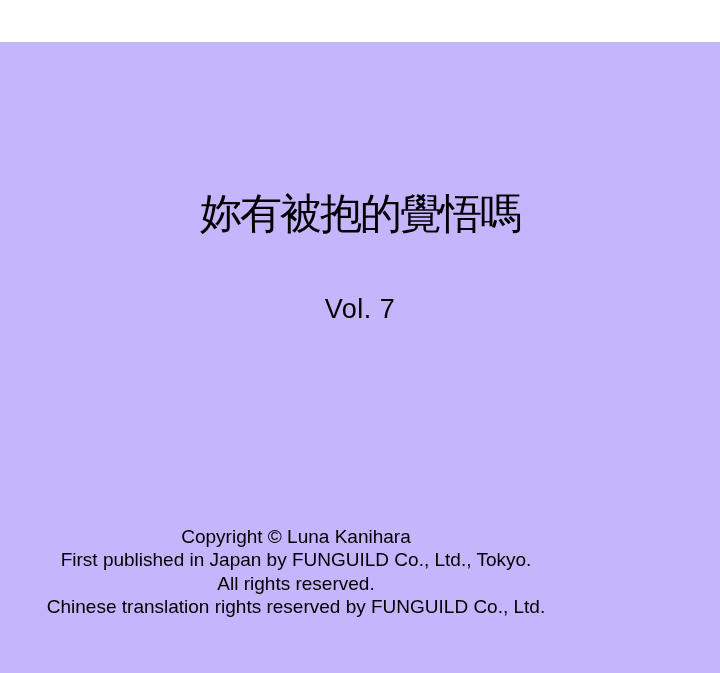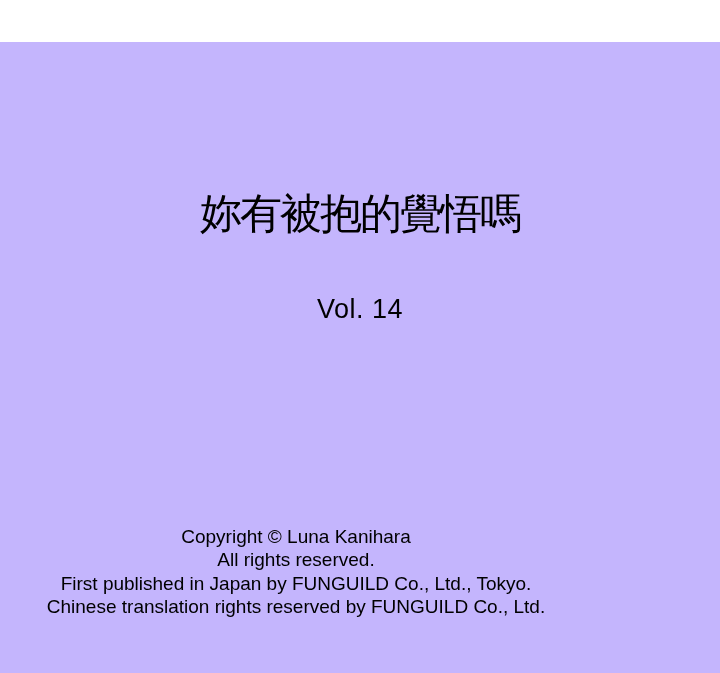--- a/index.html
+++ b/index.html
@@ -60,23 +60,23 @@
       white-space: nowrap;
     }
   </style>
 </head>
 <body>
 
 <div class="page">
 
   <div class="centered-line book-title">妳有被抱的覺悟嗎</div>
 
-  <div class="centered-line volume-label">Vol. 14</div>
+  <div class="centered-line volume-label">Vol. 7</div>
 
 
   <div class="copyright-block">
     <div class="copyright-line">Copyright © Luna Kanihara</div>
+    <div class="copyright-line">First published in Japan by FUNGUILD Co., Ltd., Tokyo.</div>
     <div class="copyright-line">All rights reserved.</div>
-    <div class="copyright-line">First published in Japan by FUNGUILD Co., Ltd., Tokyo.</div>
     <div class="copyright-line">Chinese translation rights reserved by FUNGUILD Co., Ltd.</div>
   </div>
 
 </div>
 
 </body></html>

